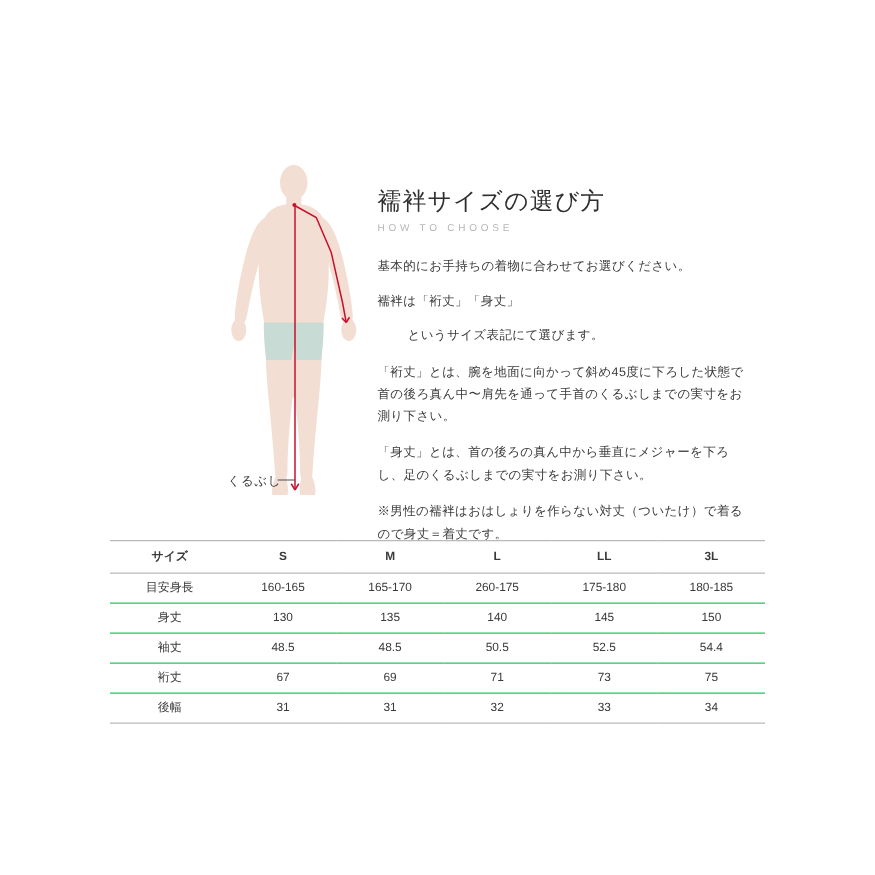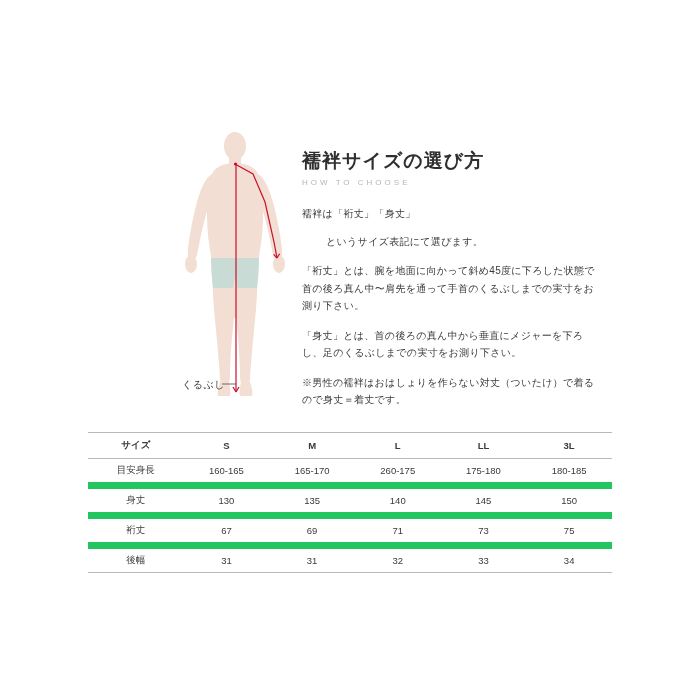--- a/index.html
+++ b/index.html
@@ -43,21 +43,21 @@
 
   
   .content {
     position: absolute;
     left: 302px;
     top: 148px;
     width: 300px;
   }
   .title {
     font-size: 19px;
-    font-weight: bold;
+    font-weight: normal;
     color: #2f2f2f;
     letter-spacing: 1px;
     margin: 0 0 4px 0;
   }
   .subtitle {
     font-size: 8px;
     color: #b6b6b6;
     letter-spacing: 3px;
     text-align: left;
     width: 190px;
@@ -78,21 +78,21 @@
     left: 88px;
     top: 432px;
     width: 524px;
     border-collapse: collapse;
     font-size: 9.5px;
     color: #3a3a3a;
   }
   .size-table th,
   .size-table td {
     border-top: 1px solid #d8d8d8;
-    border-bottom: 7px solid #22c55e;
+    border-bottom: 1px solid #22c55e;
     padding: 5px 2px;
     text-align: center;
     font-weight: normal;
   }
   .size-table thead th {
     font-weight: bold;
     border-top: 1px solid #b9b9b9;
     border-bottom: 1px solid #b9b9b9;
     padding: 6px 2px;
   }
@@ -153,20 +153,21 @@
         <path d="M52 254 L66 254"></path>
       </g>
     </svg>
   </div>
   <div class="label-kurubushi">くるぶし</div>
 
   <div class="content">
     <h1 class="title">襦袢サイズの選び方</h1>
     <div class="subtitle">HOW TO CHOOSE</div>
 
+    <p class="para tight">基本的にお手持ちの着物に合わせてお選びください。</p>
     <p class="para tight">襦袢は「裄丈」「身丈」</p>
     <p class="para" style="margin-left:24px;">というサイズ表記にて選びます。</p>
 
     <p class="para">「裄丈」とは、腕を地面に向かって斜め45度に下ろした状態で首の後ろ真ん中〜肩先を通って手首のくるぶしまでの実寸をお測り下さい。</p>
     <p class="para">「身丈」とは、首の後ろの真ん中から垂直にメジャーを下ろし、足のくるぶしまでの実寸をお測り下さい。</p>
     <p class="para">※男性の襦袢はおはしょりを作らない対丈（ついたけ）で着るので身丈＝着丈です。</p>
   </div>
 
   <table class="size-table">
     <colgroup>
@@ -198,20 +199,28 @@
       </tr>
       <tr>
         <td class="rowhead">身丈</td>
         <td>130</td>
         <td>135</td>
         <td>140</td>
         <td>145</td>
         <td>150</td>
       </tr>
       <tr>
+        <td class="rowhead">袖丈</td>
+        <td>48.5</td>
+        <td>48.5</td>
+        <td>50.5</td>
+        <td>52.5</td>
+        <td>54.4</td>
+      </tr>
+      <tr>
         <td class="rowhead">裄丈</td>
         <td>67</td>
         <td>69</td>
         <td>71</td>
         <td>73</td>
         <td>75</td>
       </tr>
       <tr>
         <td class="rowhead">後幅</td>
         <td>31</td>

